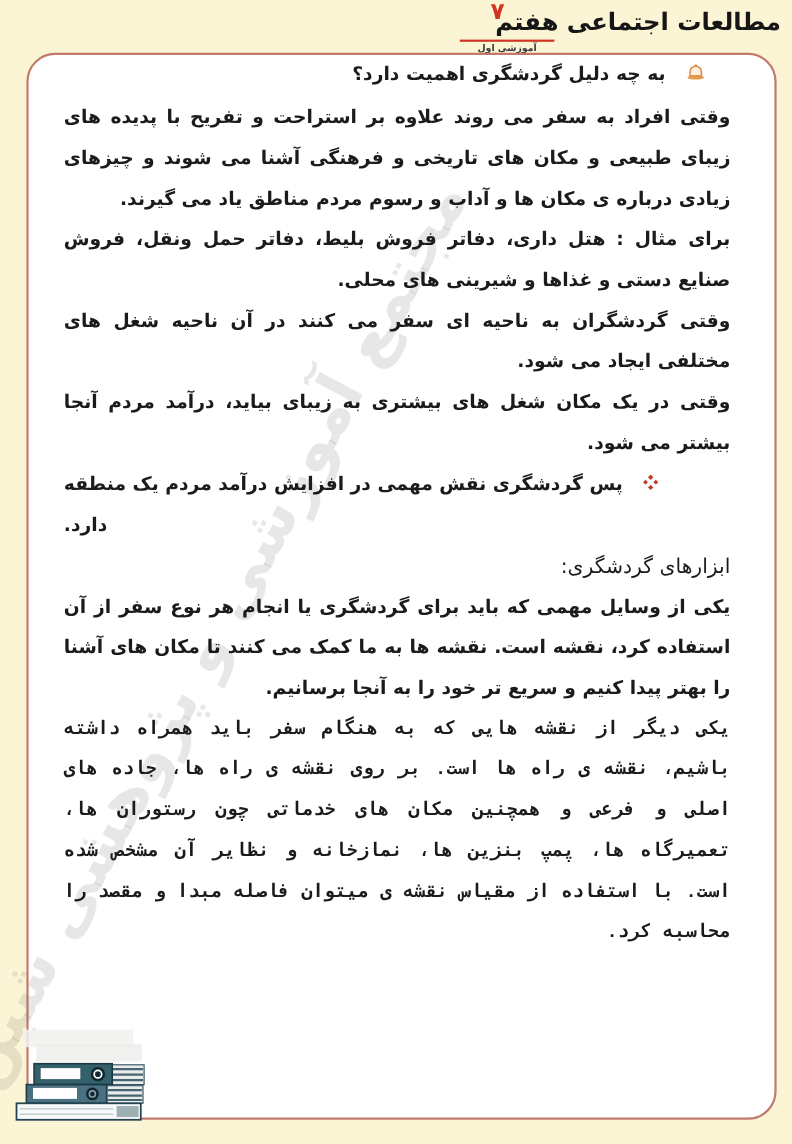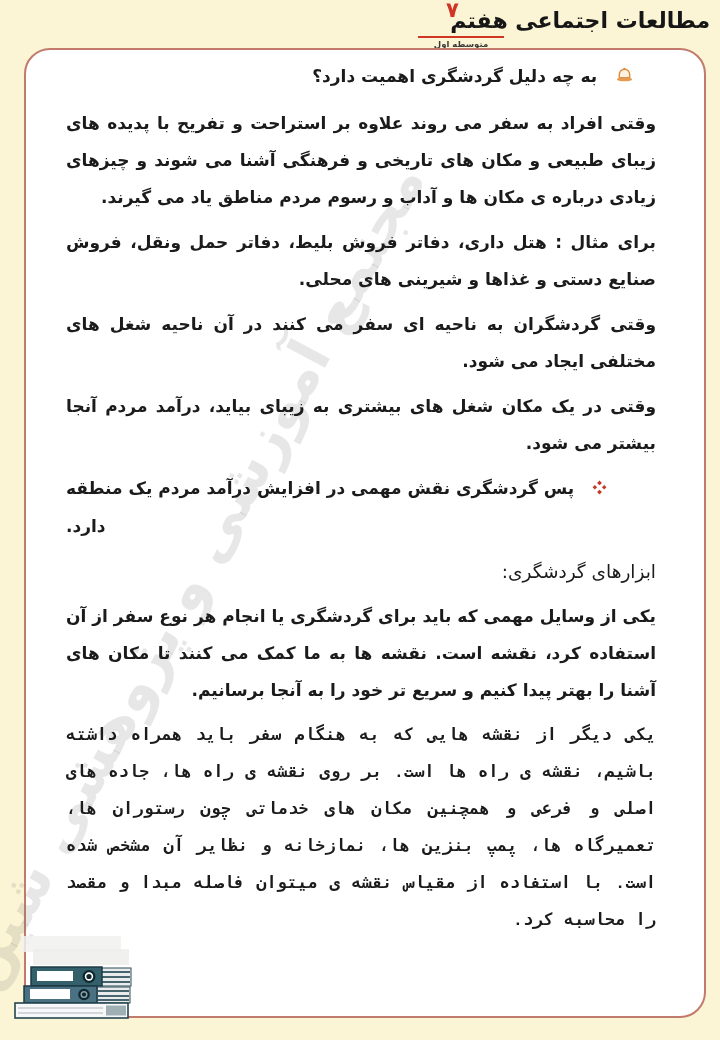--- a/index.html
+++ b/index.html
@@ -42,40 +42,40 @@
     direction:rtl;text-align:center;white-space:nowrap;
     pointer-events:none;user-select:none;
   }
   
   .content{
     position:absolute;left:26px;top:50px;width:678px;
     box-sizing:border-box;padding:0 40px 0 32px;
     direction:rtl;text-align:justify;
     font-size:17px;font-weight:bold;line-height:37px;color:#1b1b1b;
   }
-  .content p{margin:8px;}
+  .content p{margin:0;}
   .q-line{margin-top:108px;padding-right:22px;text-align:right;}
   .q-line .ico{margin-left:12px;vertical-align:-2px;}
   .p1{margin-top:4px;}
   .p2{margin-top:2px;}
   .concl{padding-right:24px;text-align:left;}
   .concl .ico{margin-left:12px;vertical-align:-1px;}
   .sec-head{margin-top:56px;font-size:18.5px;font-weight:normal;text-align:right;}
   .p5{margin-top:10px;}
   .p6{margin-top:2px;font-family:Liberation Mono, monospace;}
   
   .books{position:absolute;left:13px;top:933px;width:130px;height:90px;}
 </style>
 </head>
 <body>
 
 <div class="logo">
   <span class="logo-title">مطالعات اجتماعی هفتم</span>
   <span class="grade-mark">٧</span>
-  <span class="logo-sub">متوسطه اول</span>
+  <span class="logo-sub">آموزشی اول</span>
 </div>
 
 <div class="panel"></div>
 
 <div class="watermark">مجتمع آموزشی و پژوهشی شین</div>
 
 <div class="content">
 
   <p class="q-line">
     <span class="ico">

